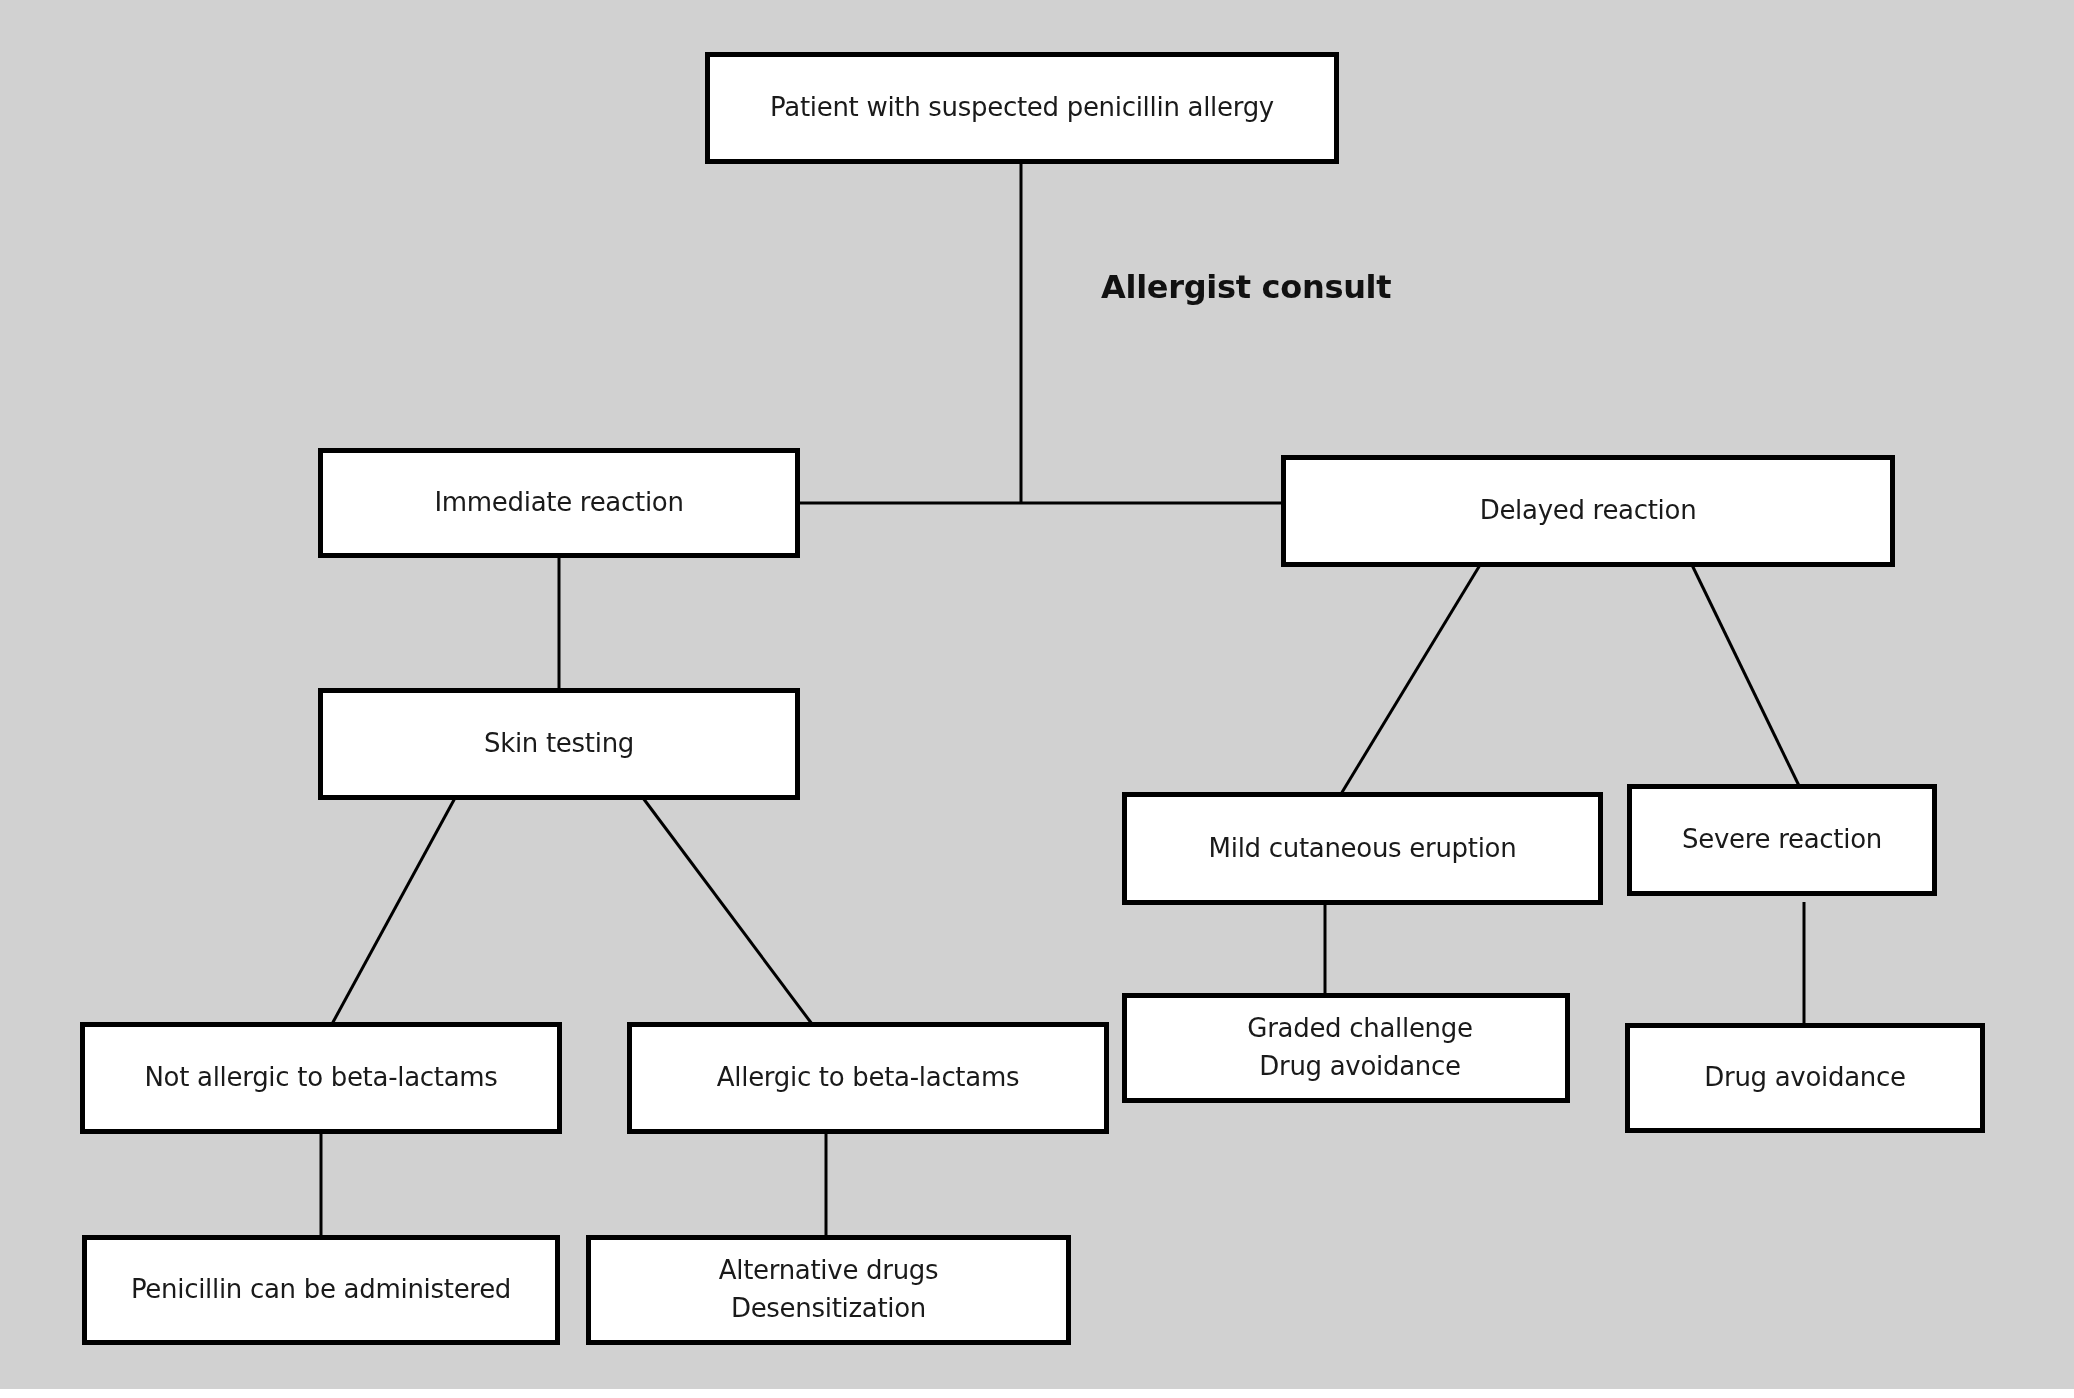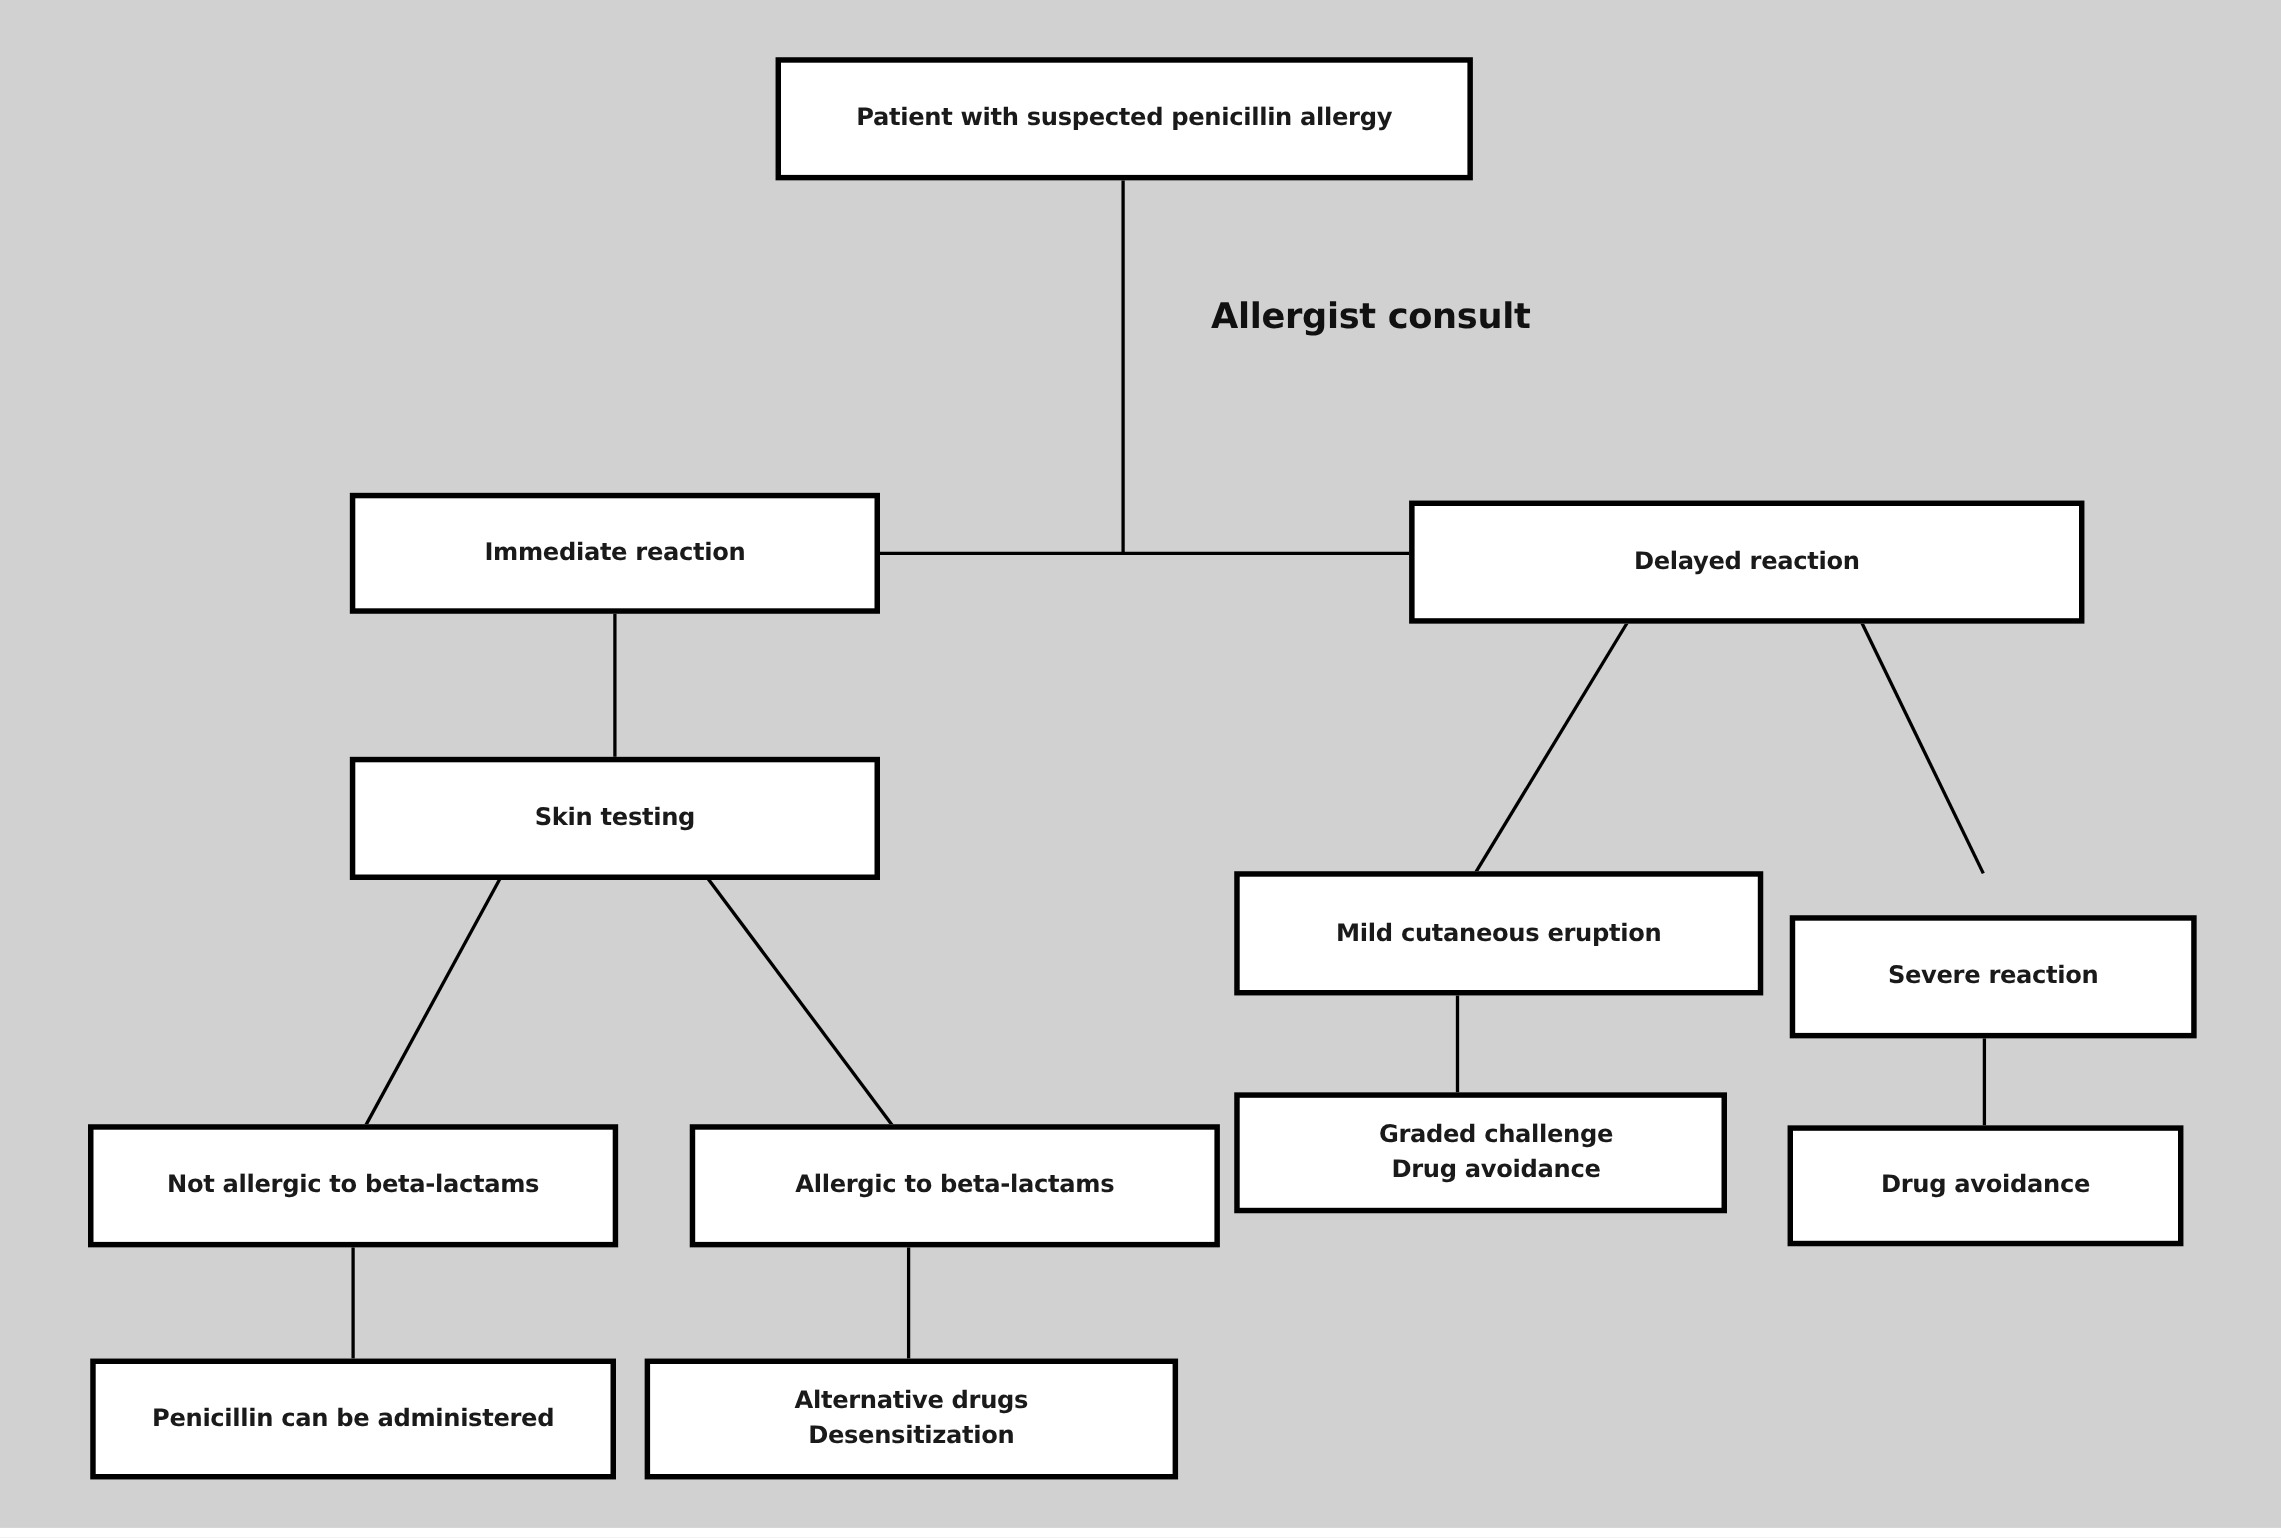--- a/index.html
+++ b/index.html
@@ -26,38 +26,37 @@
     box-sizing: border-box;
     background: #ffffff;
     border: 5px solid #000000;
     display: flex;
     align-items: center;
     justify-content: center;
     text-align: center;
     color: #1a1a1a;
   }
   .node-label {
-    font-size: 22px;
+    font-size: 26px;
     letter-spacing: -0.3px;
     line-height: 1.45;
     white-space: pre-line;
     color: #1a1a1a;
-    font-weight: bold;
   }
   
   #node-patient      { left: 705px;  top: 52px;   width: 634px; height: 112px; }
   #node-immediate    { left: 318px;  top: 448px;  width: 482px; height: 110px; }
   #node-delayed      { left: 1281px; top: 455px;  width: 614px; height: 112px; }
   #node-skin-testing { left: 318px;  top: 688px;  width: 482px; height: 112px; }
   #node-not-allergic { left: 80px;   top: 1022px; width: 482px; height: 112px; }
   #node-allergic     { left: 585px;  top: 1022px; width: 482px; height: 112px; margin-left: 42px; }
   #node-penicillin   { left: 82px;   top: 1235px; width: 478px; height: 110px; }
   #node-alternative  { left: 586px;  top: 1235px; width: 485px; height: 110px; }
   #node-mild         { left: 1122px; top: 792px;  width: 481px; height: 113px; }
-  #node-severe       { left: 1627px; top: 832px;  width: 370px; height: 112px; }
+  #node-severe       { left: 1627px; top: 784px;  width: 310px; height: 112px; }
   #node-graded       { left: 1122px; top: 993px; width: 448px; height: 110px; padding-left: 28px; }
   #node-avoidance    { left: 1625px; top: 1023px; width: 360px; height: 110px; }
 
   .edge-label {
     position: absolute;
     left: 1089px;
     top: 268px;
     font-size: 32px;
     font-weight: bold;
     letter-spacing: -0.3px;

